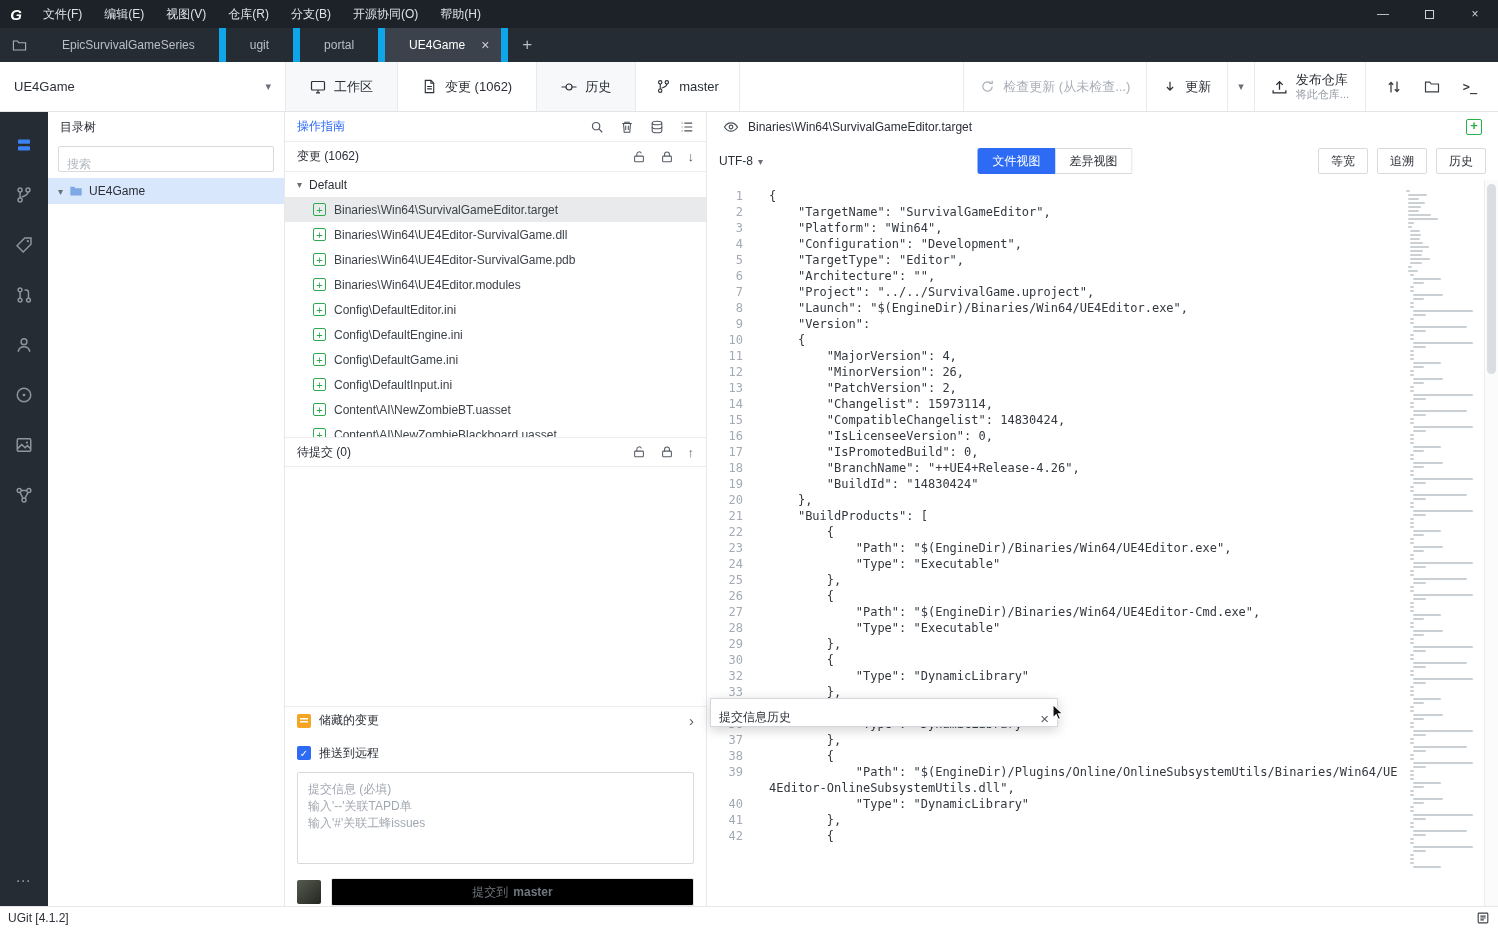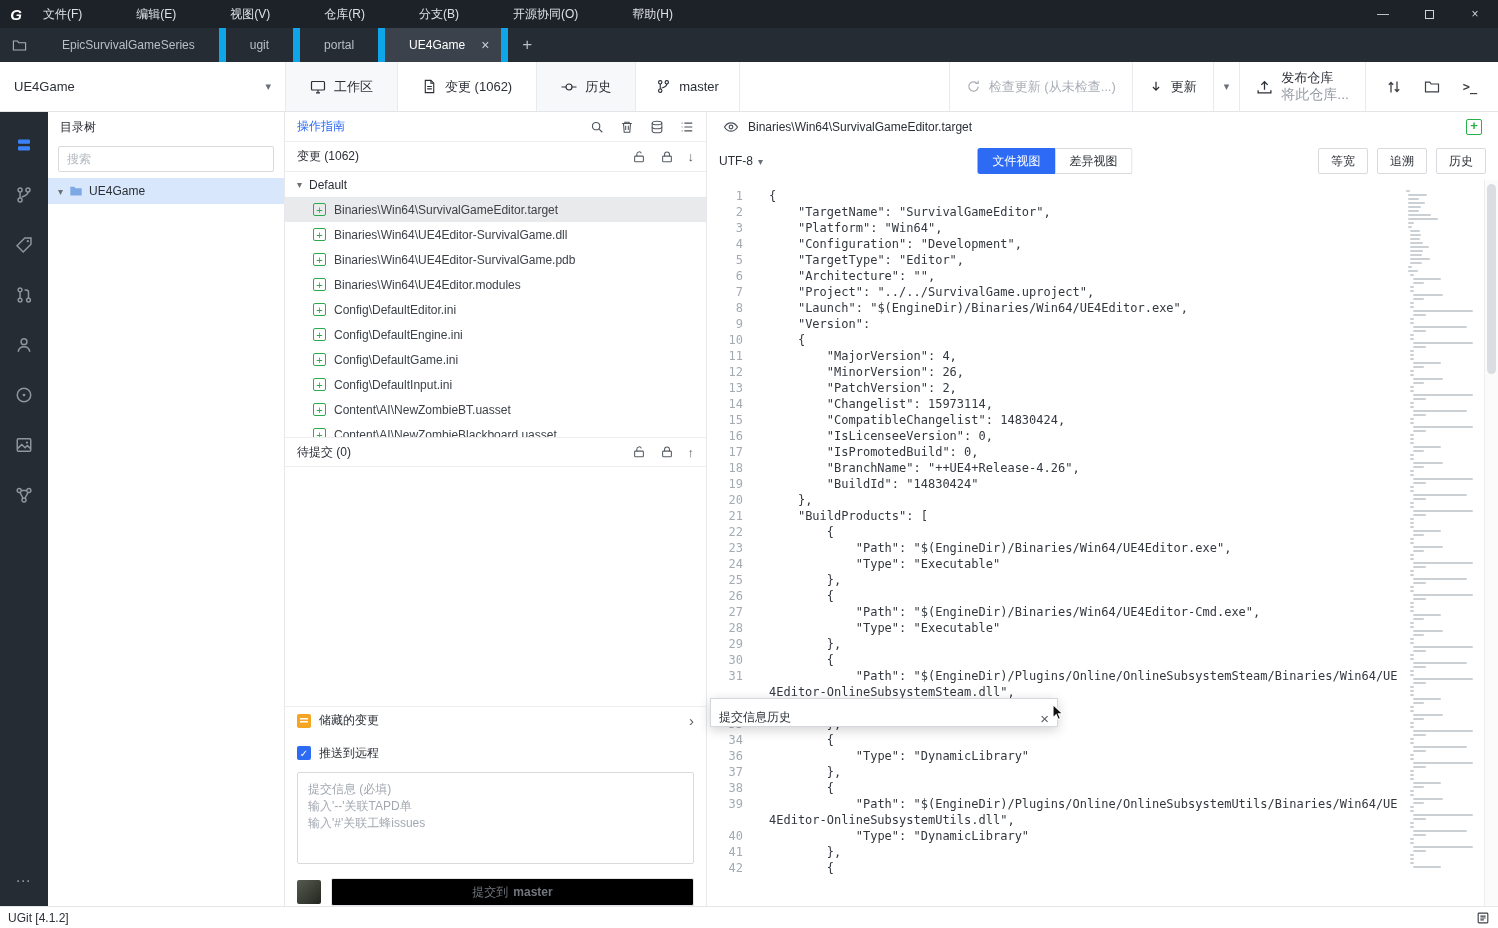--- a/index.html
+++ b/index.html
@@ -28,36 +28,36 @@
   .repo-select { width:285px; display:flex; align-items:center; padding:0 14px; }
   .repo-select .caret { margin-left:auto; color:#6a7077; font-size:11px; }
   .tb-tab { display:flex; align-items:center; gap:8px; padding:0 24px; border-left:1px solid #e8eaed; background:#f7f8fa; white-space:nowrap; }
   .tb-tab.active { background:#fff; }
   .tb-branch { display:flex; align-items:center; gap:8px; padding:0 20px; border-left:1px solid #e8eaed; }
   .tb-spacer { flex:1; border-left:1px solid #e8eaed; }
   .tb-btn { display:flex; align-items:center; gap:8px; padding:0 16px; border-left:1px solid #e8eaed; white-space:nowrap; }
   .check-update { color:#a9aeb6; }
   .update-caret { display:flex; align-items:center; padding:0 10px; border-left:1px solid #e8eaed; color:#6a7077; font-size:11px; }
   .publish-text { display:flex; flex-direction:column; line-height:1.25; }
-  .publish-sub { font-size:14px; color:#979da5; }
+  .publish-sub { font-size:11px; color:#979da5; }
   .tb-icons { display:flex; align-items:center; gap:10px; padding:0 14px; border-left:1px solid #e8eaed; }
   .tb-icon-btn { width:28px; height:28px; display:flex; align-items:center; justify-content:center; color:#3c4147; }
   .term { font-family:"DejaVu Sans Mono","Liberation Mono",monospace; font-size:12px; font-weight:bold; }
 
   
   .main { flex:1; display:flex; overflow:hidden; }
 
   .rail { width:48px; background:#262c34; display:flex; flex-direction:column; align-items:center; padding-top:8px; flex:0 0 auto; }
   .rail-item { width:48px; height:50px; display:flex; align-items:center; justify-content:center; color:#8f96a0; }
   .rail-item.active { color:#3c82f7; }
   .rail-more { margin-top:auto; margin-bottom:16px; color:#8f96a0; font-size:15px; letter-spacing:2px; }
 
   .tree-panel { width:237px; border-right:1px solid #e6e8eb; display:flex; flex-direction:column; background:#fff; flex:0 0 auto; }
   .panel-header { height:30px; display:flex; align-items:center; padding:0 12px; }
-  .tree-search { margin:4px 10px 6px; height:26px; border:1px solid #d8dade; border-radius:2px; display:flex; align-items:center; padding:0 8px; }
+  .tree-search { margin:4px 10px 6px; height:26px; border:1px solid #d8dade; border-radius:2px; display:flex; align-items:flex-end; padding:0 8px; }
   .tree-search input { border:none; outline:none; width:100%; font-size:12px; font-family:inherit; color:#2b2f36; }
   .tree-search input::placeholder { color:#b3b9c0; }
   .tree-row { height:26px; background:#d8e7fb; display:flex; align-items:center; gap:6px; padding:0 10px; }
   .tw-chev { color:#6a7077; font-size:10px; }
 
   .changes-panel { width:422px; border-right:1px solid #e6e8eb; display:flex; flex-direction:column; background:#fff; flex:0 0 auto; }
   .guide-header { height:30px; display:flex; align-items:center; padding:0 12px; color:#2d6bf5; border-bottom:1px solid #ededef; }
   .hdr-icons { margin-left:auto; display:flex; align-items:center; gap:16px; color:#4d535b; }
   .changes-header, .staged-header { height:30px; display:flex; align-items:center; padding:0 12px; border-bottom:1px solid #ededef; }
   .staged-header { border-top:1px solid #ededef; border-bottom:1px solid #ededef; }
@@ -124,21 +124,21 @@
   .i { display:inline-flex; flex:0 0 auto; }
   svg { display:block; }
 </style>
 </head>
 <body>
 
 <div class="app">
 
   <div class="titlebar">
     <div class="logo">G</div>
-    <div style="display:flex;gap:32px;" id="menubar">
+    <div style="display:flex;" id="menubar">
         <div class="menu-item">文件(F)</div>
         <div class="menu-item">编辑(E)</div>
         <div class="menu-item">视图(V)</div>
         <div class="menu-item">仓库(R)</div>
         <div class="menu-item">分支(B)</div>
         <div class="menu-item">开源协同(O)</div>
         <div class="menu-item">帮助(H)</div>
       </div>
     <div class="win-controls">
       <div class="win-btn">—</div>
@@ -622,24 +622,20 @@
             </div>
             <div class="crow">
               <span class="ln">29</span>
               <span class="ctext">        },</span>
             </div>
             <div class="crow">
               <span class="ln">30</span>
               <span class="ctext">        {</span>
             </div>
             <div class="crow">
-              <span class="ln">31</span>
-              <span class="ctext">            "Path": "$(EngineDir)/Plugins/Online/OnlineSubsystemSteam/Binaries/Win64/UE4Editor-OnlineSubsystemSteam.dll",</span>
-            </div>
-            <div class="crow">
               <span class="ln">32</span>
               <span class="ctext">            "Type": "DynamicLibrary"</span>
             </div>
             <div class="crow">
               <span class="ln">33</span>
               <span class="ctext">        },</span>
             </div>
             <div class="crow">
               <span class="ln">34</span>
               <span class="ctext">        {</span>

